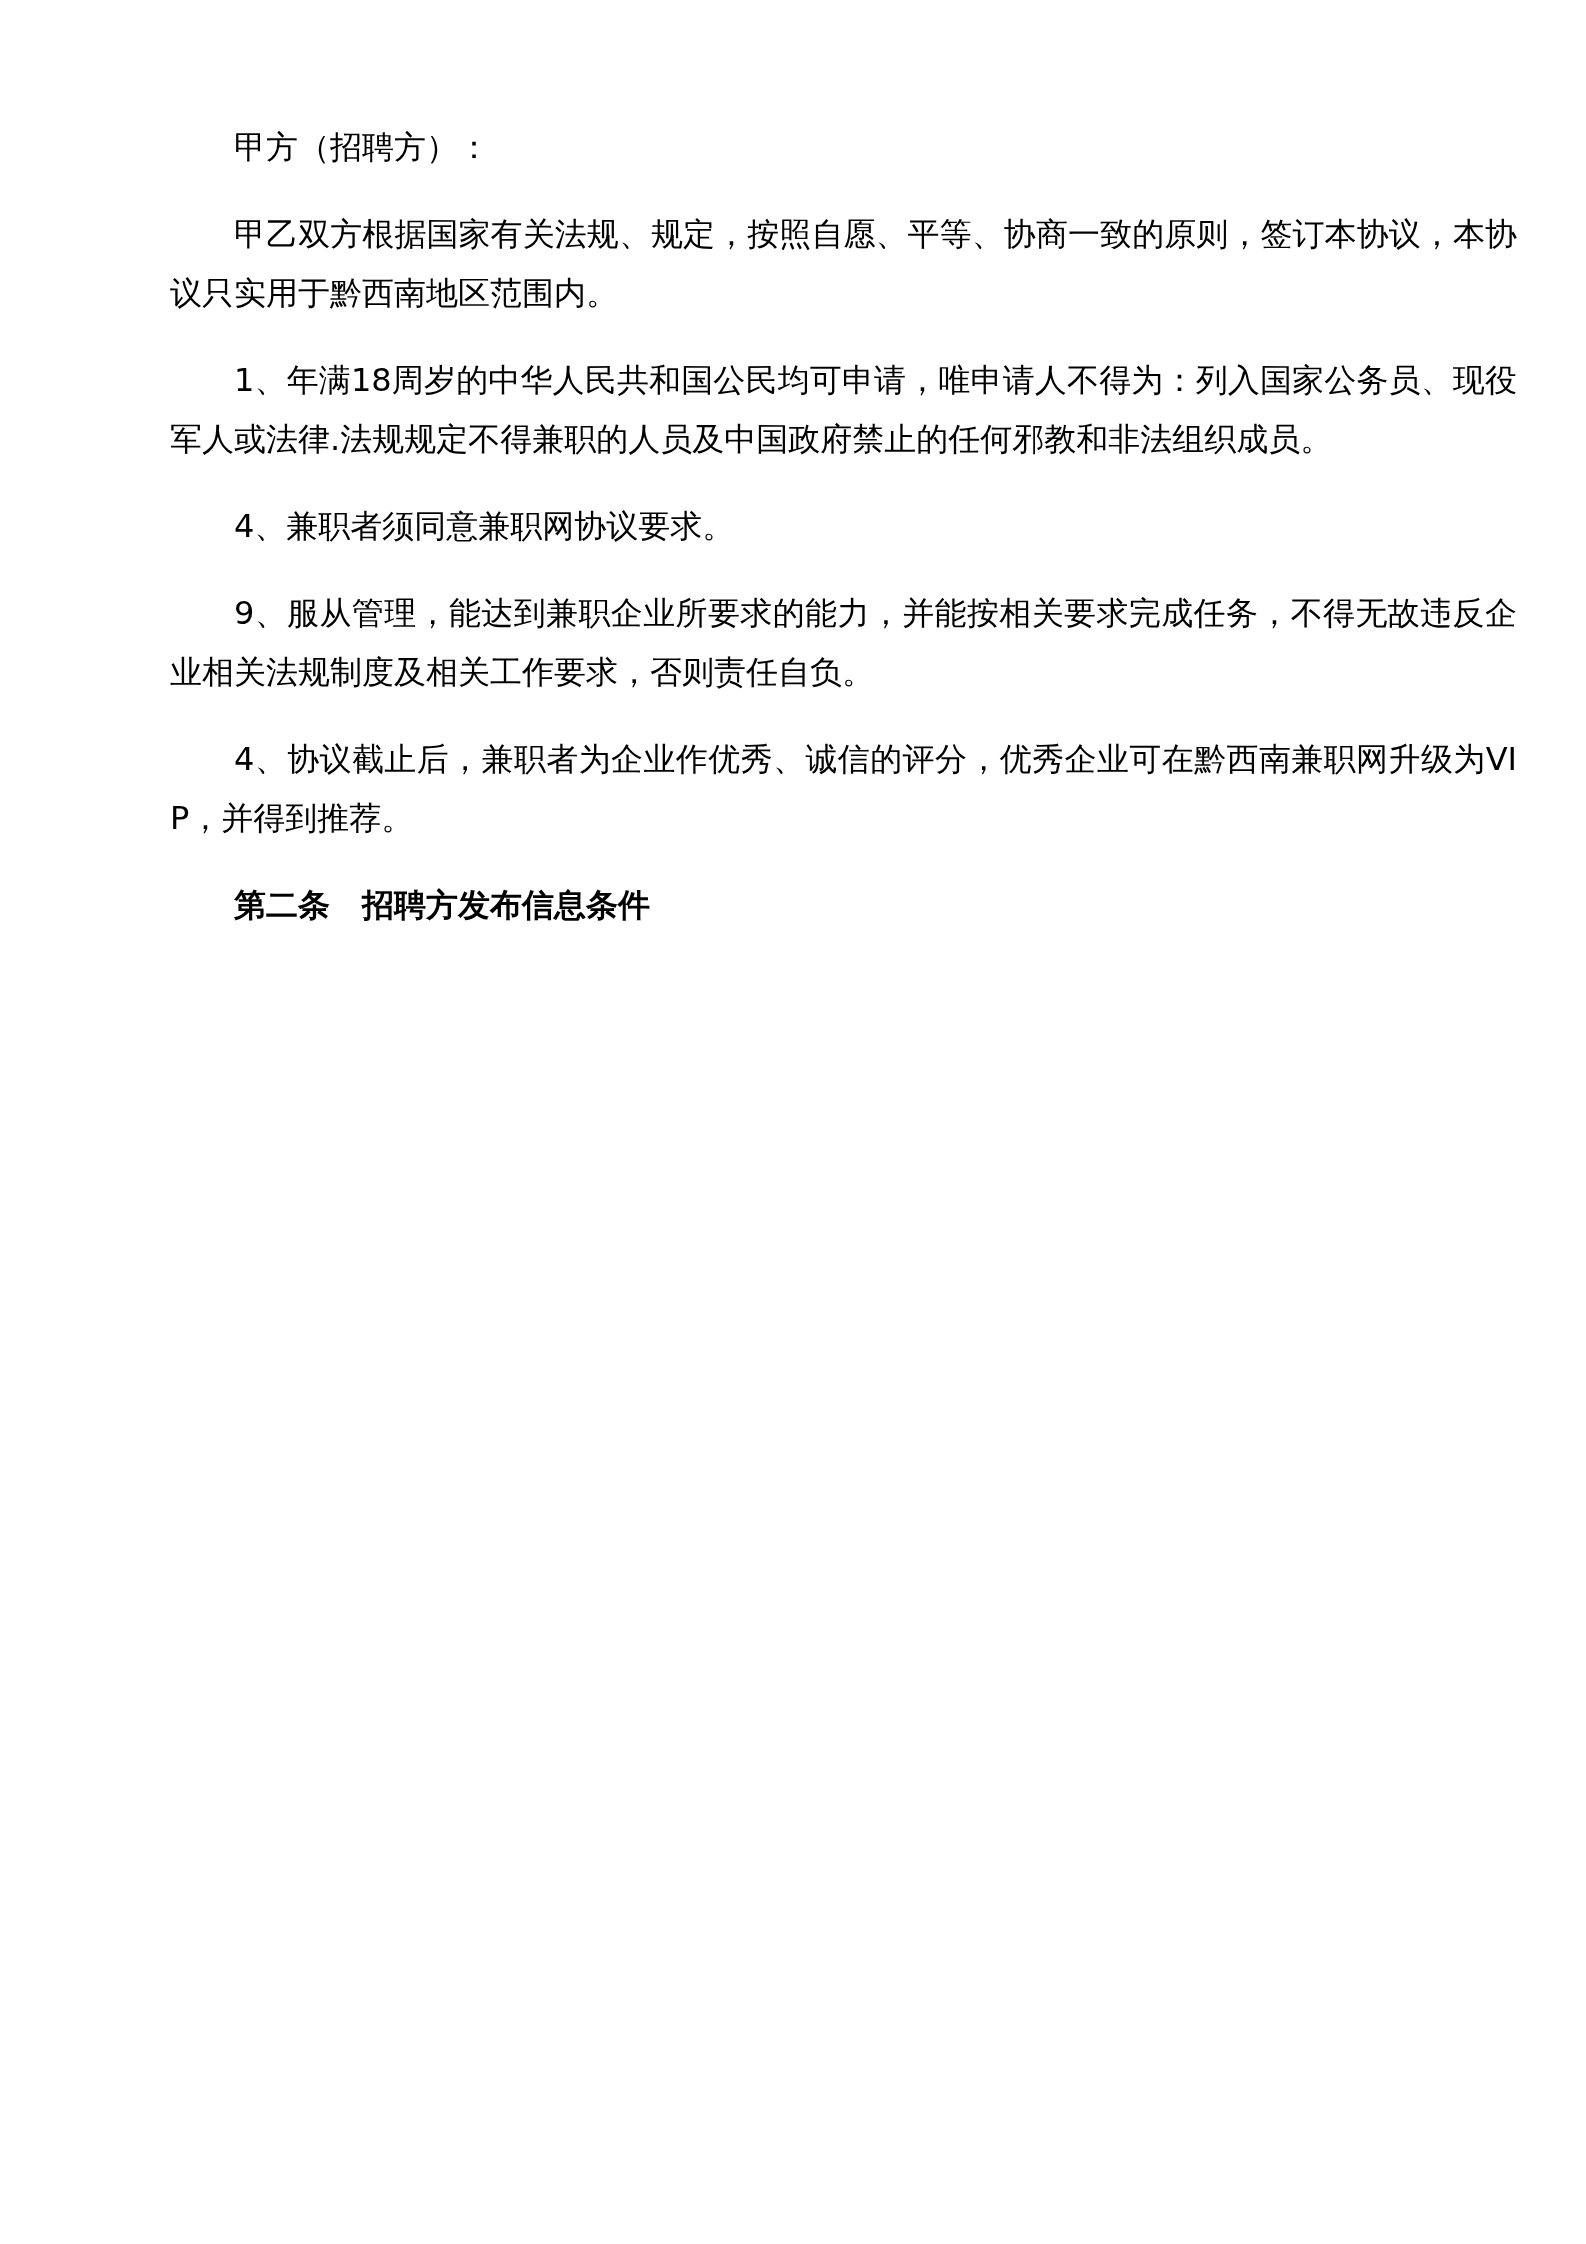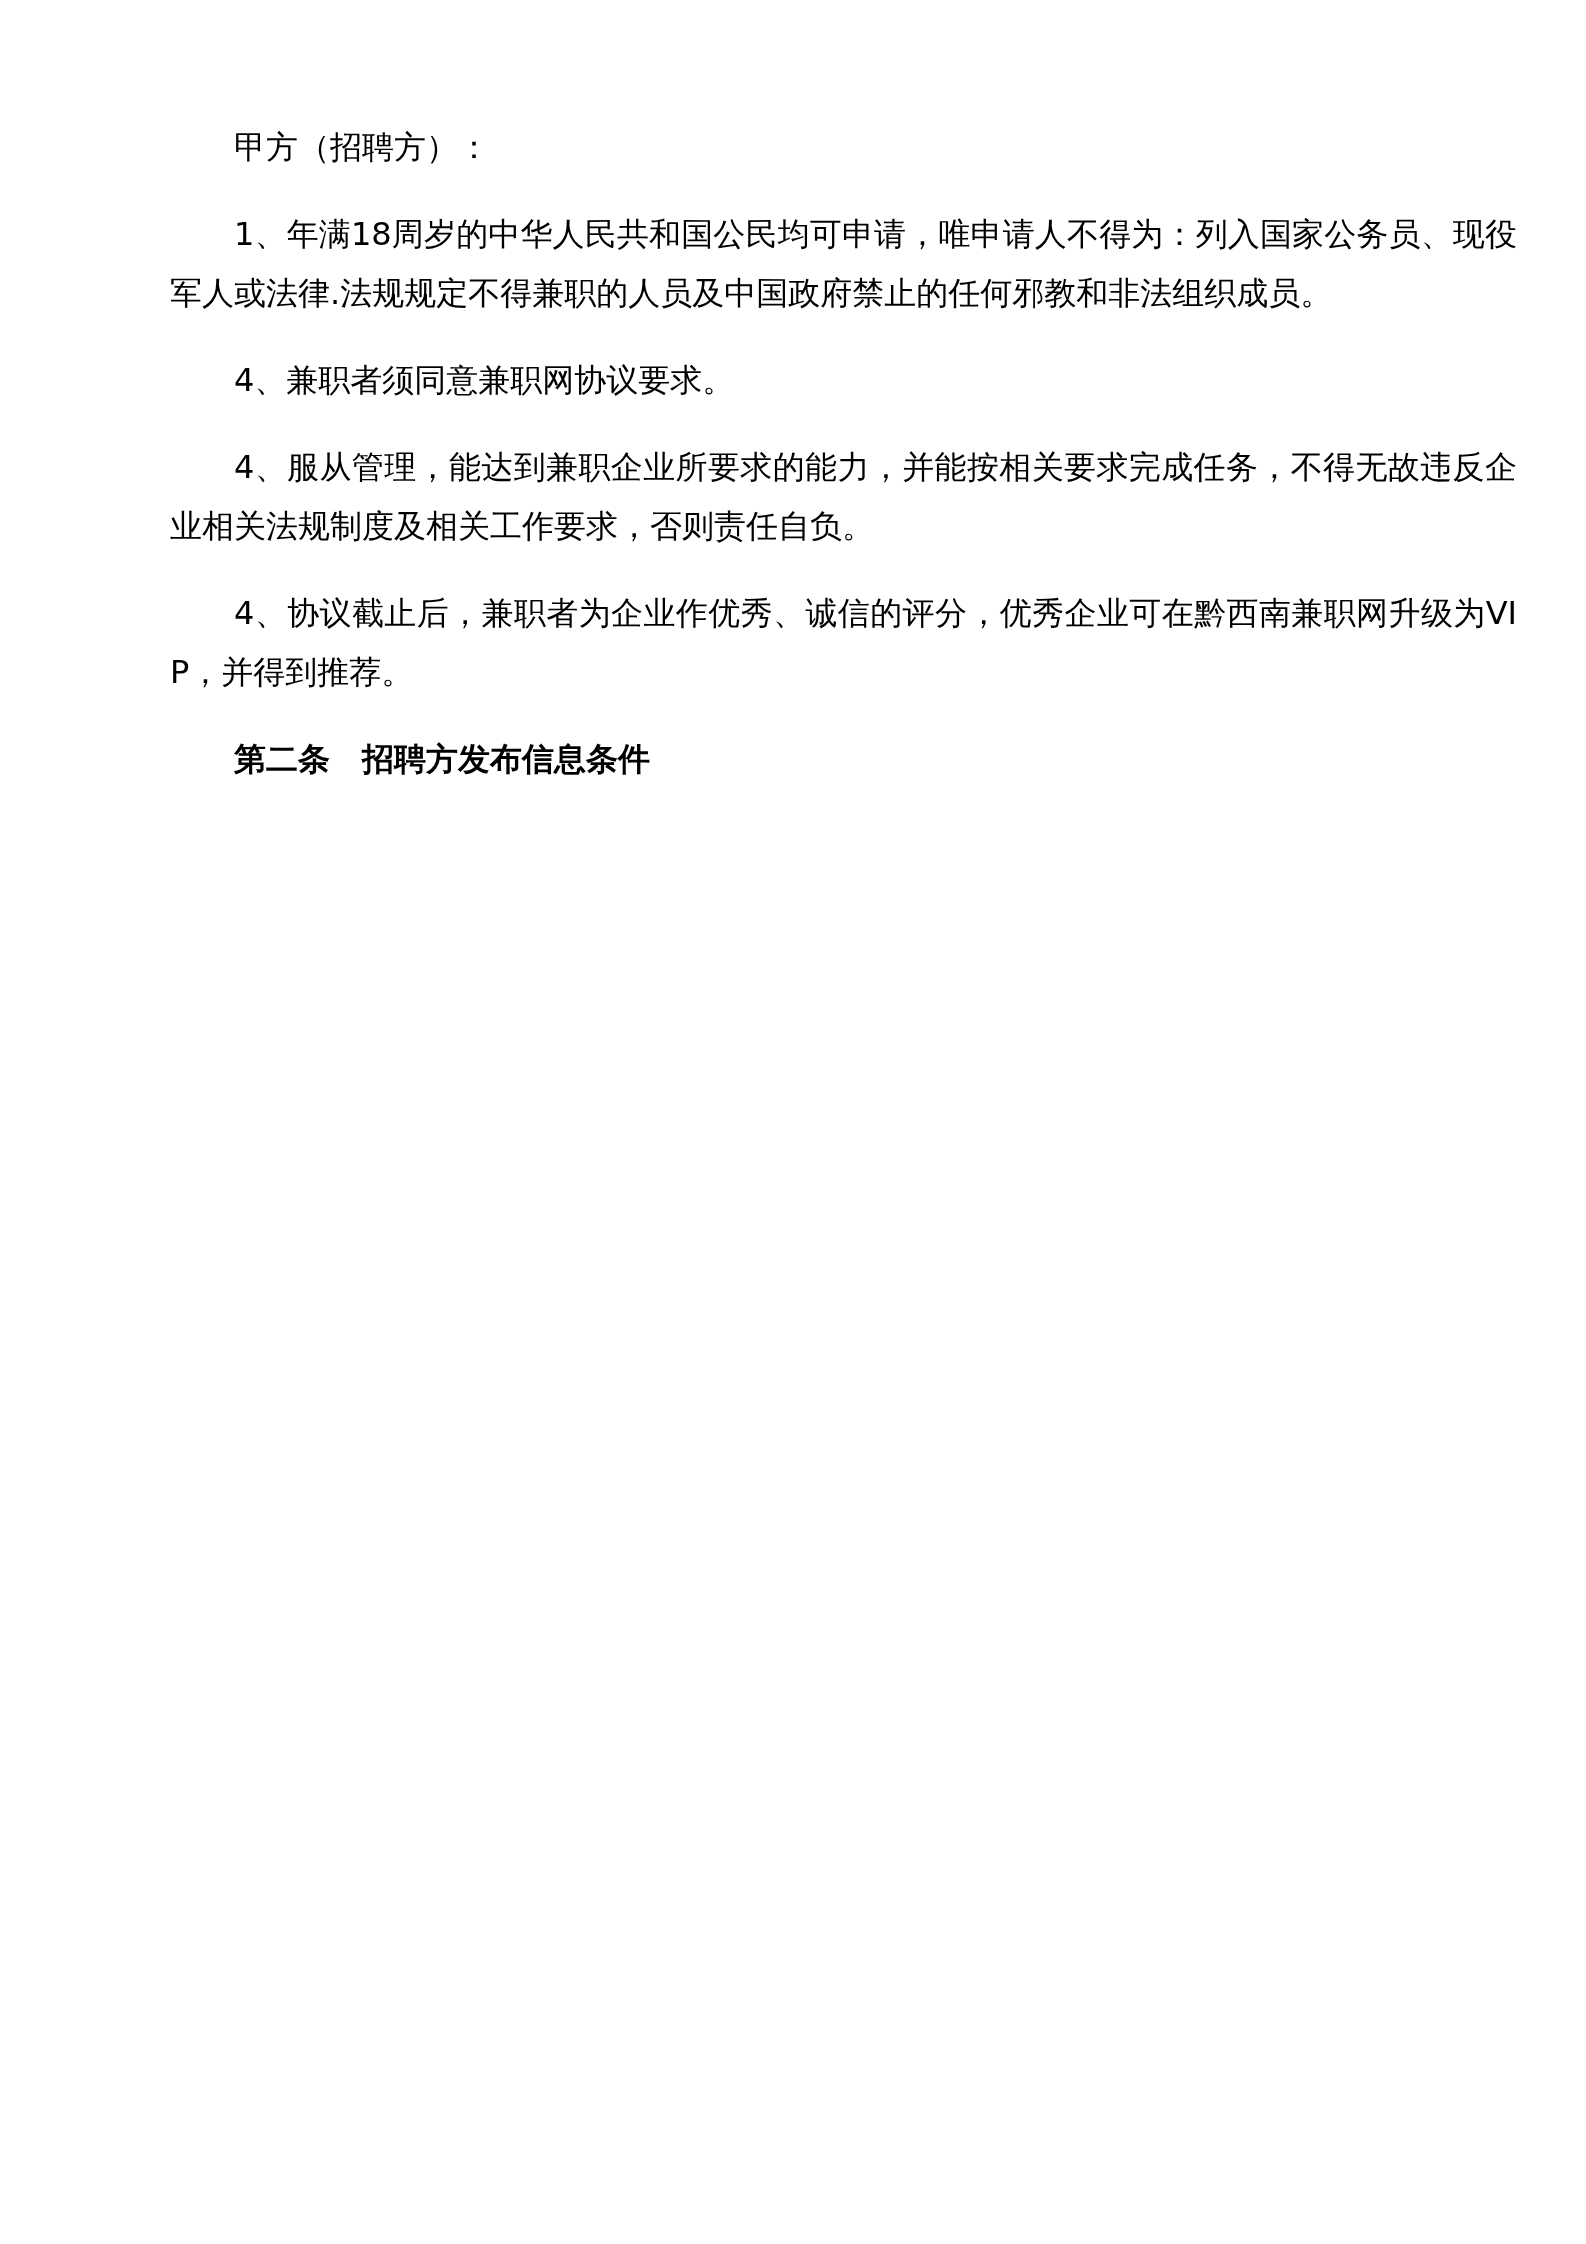--- a/index.html
+++ b/index.html
@@ -36,19 +36,20 @@
   .doc p.heading {
     font-weight: bold;
   }
 </style>
 </head>
 <body>
 
 <main class="page">
   <article class="doc">
     <p>甲方（招聘方）：</p>
+    <p>甲乙双方根据国家有关法规、规定，按照自愿、平等、协商一致的原则，签订本协议，本协议只实用于黔西南地区范围内。</p>
     <p>1、年满18周岁的中华人民共和国公民均可申请，唯申请人不得为：列入国家公务员、现役军人或法律.法规规定不得兼职的人员及中国政府禁止的任何邪教和非法组织成员。</p>
     <p>4、兼职者须同意兼职网协议要求。</p>
-    <p>4、服从管理，能达到兼职企业所要求的能力，并能按相关要求完成任务，不得无故违反企业相关法规制度及相关工作要求，否则责任自负。</p>
+    <p>9、服从管理，能达到兼职企业所要求的能力，并能按相关要求完成任务，不得无故违反企业相关法规制度及相关工作要求，否则责任自负。</p>
     <p>4、协议截止后，兼职者为企业作优秀、诚信的评分，优秀企业可在黔西南兼职网升级为VIP，并得到推荐。</p>
     <p class="heading">第二条　招聘方发布信息条件</p>
   </article>
 </main>
 
 </body></html>

